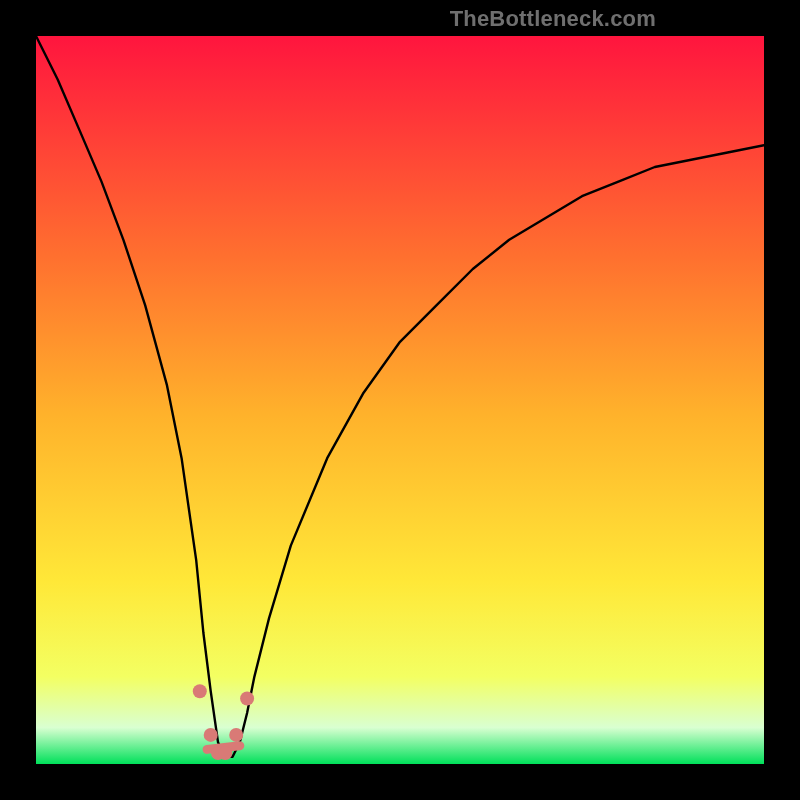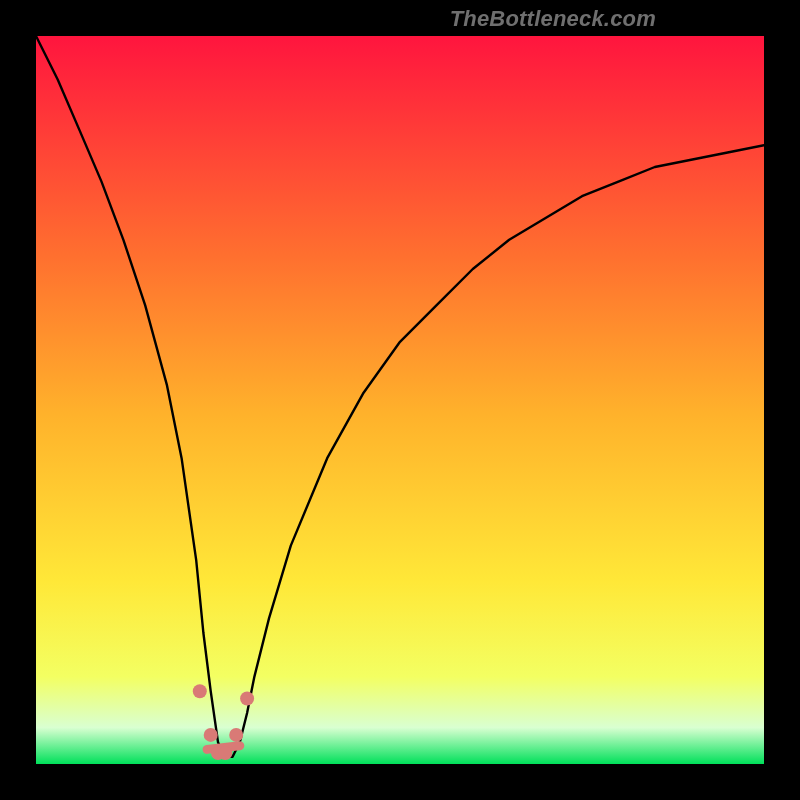--- a/index.html
+++ b/index.html
@@ -10,21 +10,20 @@
     background: #000;
     overflow: hidden;
   }
   .frame {
     position: absolute;
     left: 0;
     top: 0;
     width: 668px;
     height: 800px;
     background: #000;
-    font-style: italic;
   }
   .plot {
     position: absolute;
     left: 36px;
     top: 36px;
     width: 728px;
     height: 728px;
     
   }
   .watermark {

